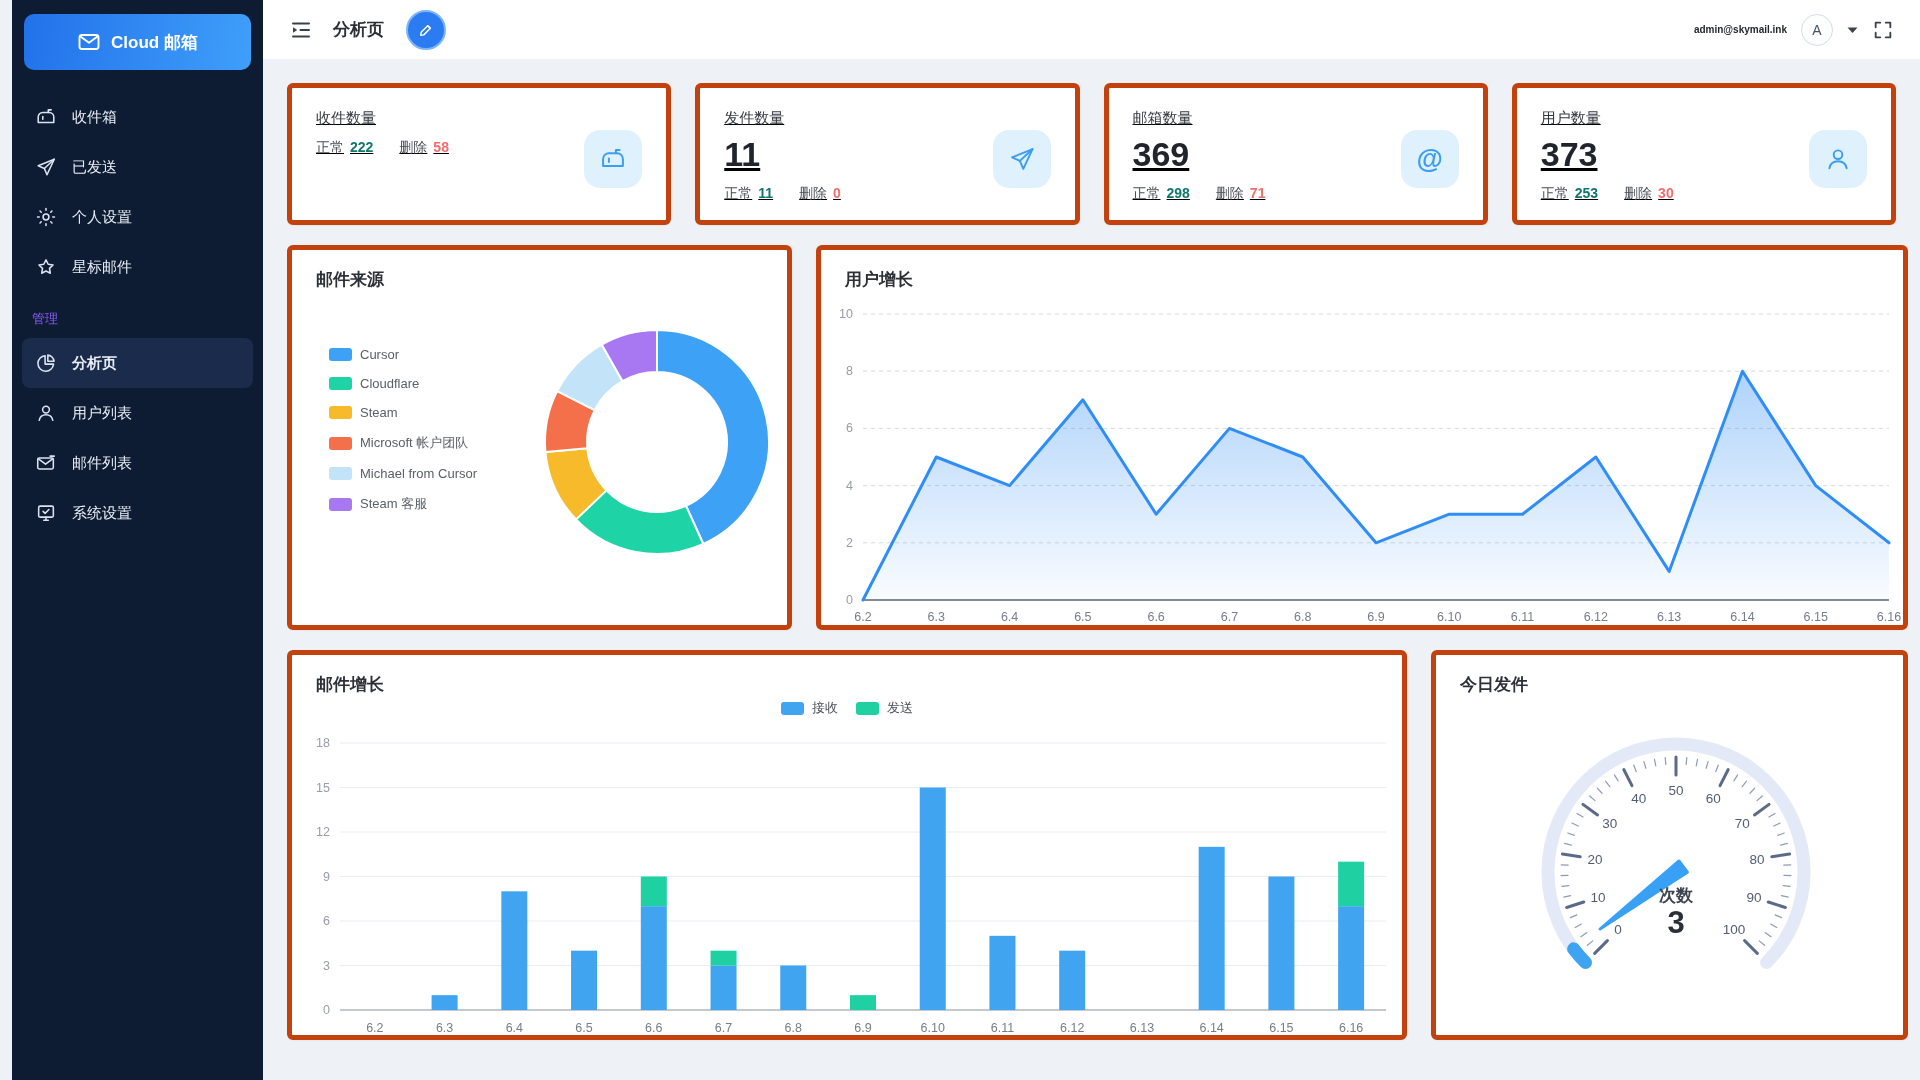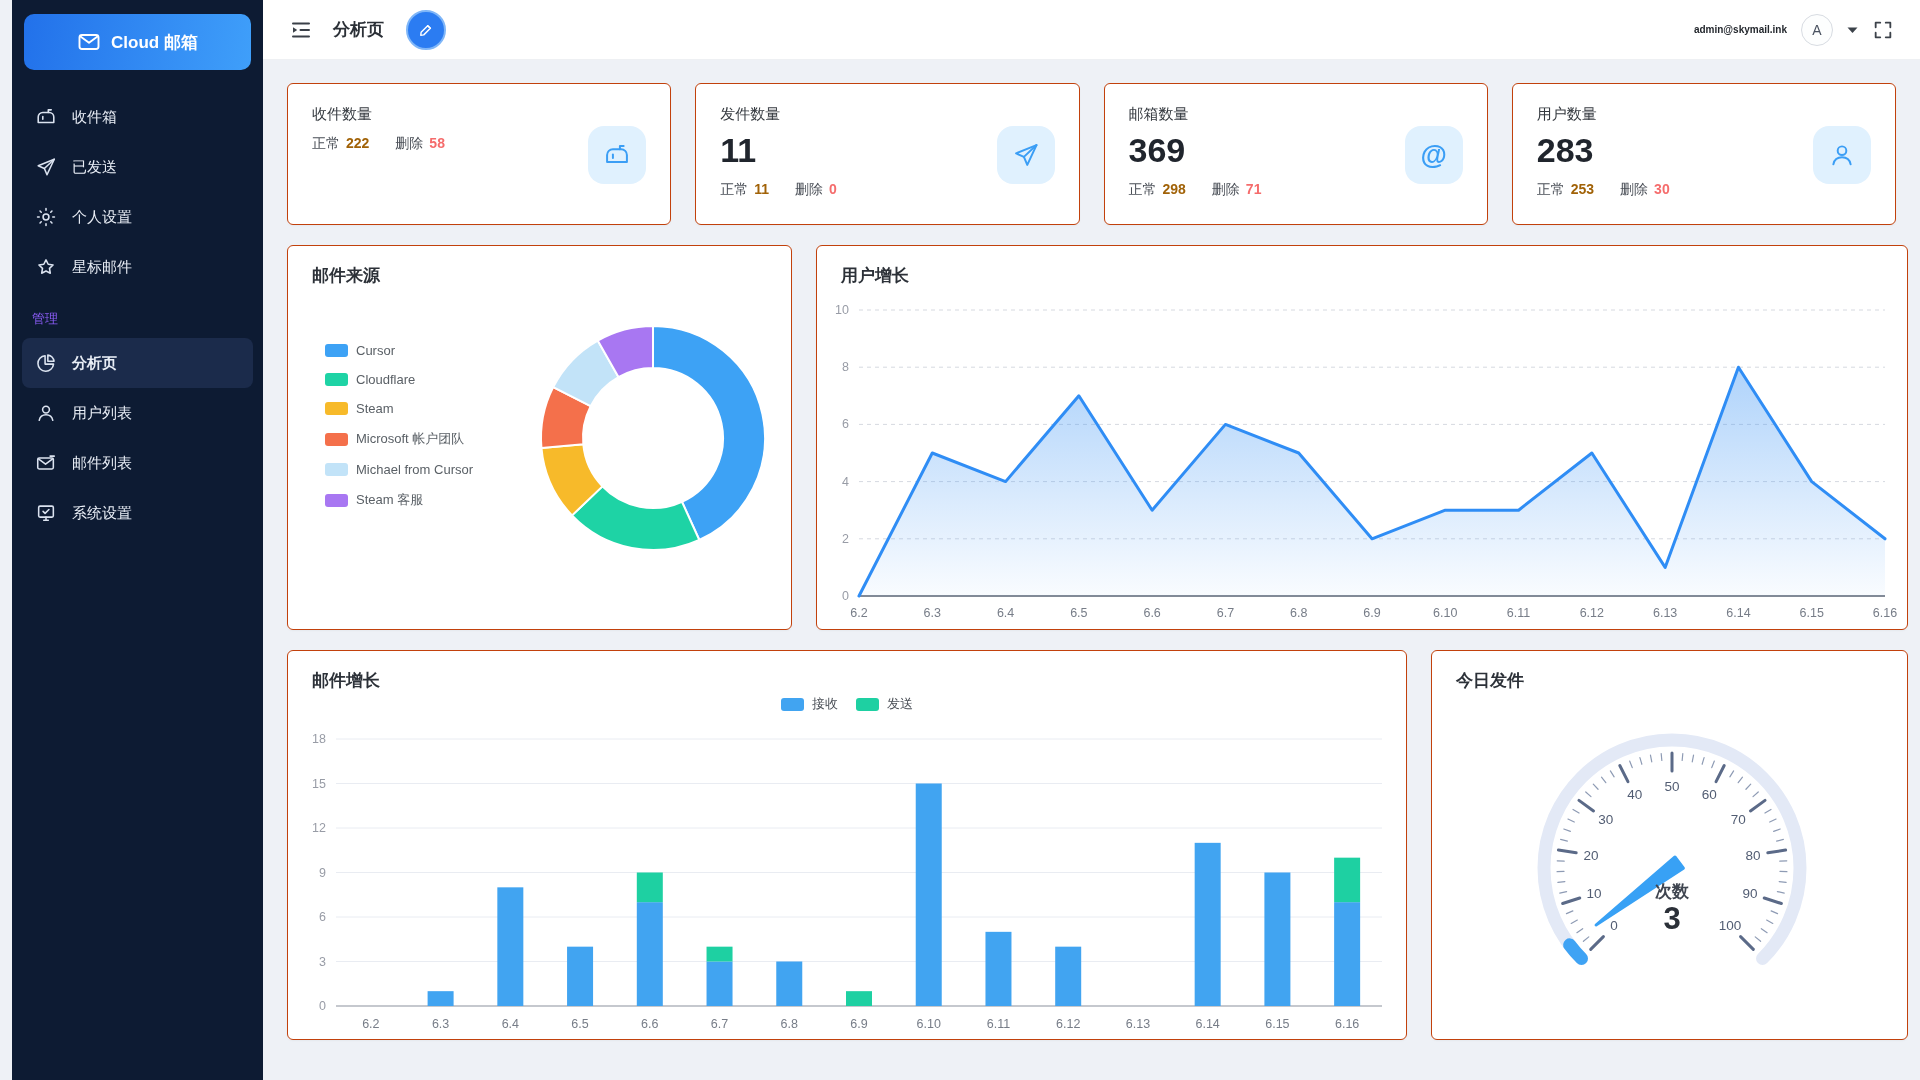--- a/index.html
+++ b/index.html
@@ -31,31 +31,31 @@
   .avatar { width:32px; height:32px; border-radius:50%; border:1px solid #d8dce2; background:#fdfefe;
     display:flex; align-items:center; justify-content:center; font-size:14px; color:#4a5260; cursor:pointer; }
   .caret { cursor:pointer; display:flex; }
   .fs-btn { width:22px; height:22px; color:#3c424a; cursor:pointer; }
 
   .content { flex:1; padding:23px 24px; }
   .row1 { display:grid; grid-template-columns:repeat(4,1fr); gap:24px; }
   .row2 { display:grid; grid-template-columns:505px 1092px; gap:24px; margin-top:20px; }
   .row3 { display:grid; grid-template-columns:1120px 477px; gap:24px; margin-top:20px; }
 
-  .card { background:#fff; border:1px solid #c2410c; border-radius:6px; position:relative;
-    box-shadow:0 1px 2px rgba(31,45,61,.04); }
+  .card { background:#fff; border:5px solid #c2410c; border-radius:6px; position:relative;
+    box-shadow:0 1px 2px rgba(31,45,61,.04);text-decoration:underline; }
   .card-title { position:absolute; top:18px; left:24px; font-size:17px; font-weight:bold; color:#2c3138; }
 
   
   .stat-card { height:142px; padding:21px 24px; position:relative; }
   .stat-title { font-size:15px; color:#34393f; }
   .stat-value { font-size:34px; font-weight:bold; color:#20252d; margin-top:7px; }
   .stat-foot { margin-top:11px; font-size:14px; color:#4a4f57; display:flex; gap:26px; }
   .stat-foot b { font-weight:bold; margin-left:6px; }
-  .num-green { color:#a16207; }
+  .num-green { color:#0f766e; }
   .num-red { color:#f56c6c; }
   .stat-icon { position:absolute; right:24px; top:42px; width:58px; height:58px; border-radius:16px;
     background:#e0f1fe; display:flex; align-items:center; justify-content:center; color:#3b9ef5; }
   .stat-icon .at-glyph { font-size:27px; font-weight:bold; color:#3b9ef5; }
 
   .chart-card-svg { position:absolute; inset:0; }
   .pie-card { height:385px; }
   .pie-legend { position:absolute; left:37px; top:97px; display:flex; flex-direction:column; gap:14px; }
   .legend-item { display:flex; align-items:center; gap:8px; cursor:pointer; }
   .legend-swatch { width:23px; height:13px; border-radius:3px; flex-shrink:0; }
@@ -235,21 +235,21 @@
             <span><span>正常</span><b class="num-green">298</b></span>
             <span><span>删除</span><b class="num-red">71</b></span>
           </div>
           <div class="stat-icon">
               <span class="at-glyph">@</span>
             </div>
         </div>
 
         <div class="card stat-card">
           <div class="stat-title">用户数量</div>
-          <div class="stat-value">283</div>
+          <div class="stat-value">373</div>
           <div class="stat-foot">
             <span><span>正常</span><b class="num-green">253</b></span>
             <span><span>删除</span><b class="num-red">30</b></span>
           </div>
           <div class="stat-icon">
             <svg width="28" height="28" viewBox="0 0 24 24" fill="none" stroke="currentColor" stroke-width="1.7" stroke-linecap="round">
                 <circle cx="12" cy="8.3" r="3.7"></circle>
                 <path d="M4.6 20c.8-4 4-6 7.4-6s6.6 2 7.4 6"></path>
               </svg>
           </div>

